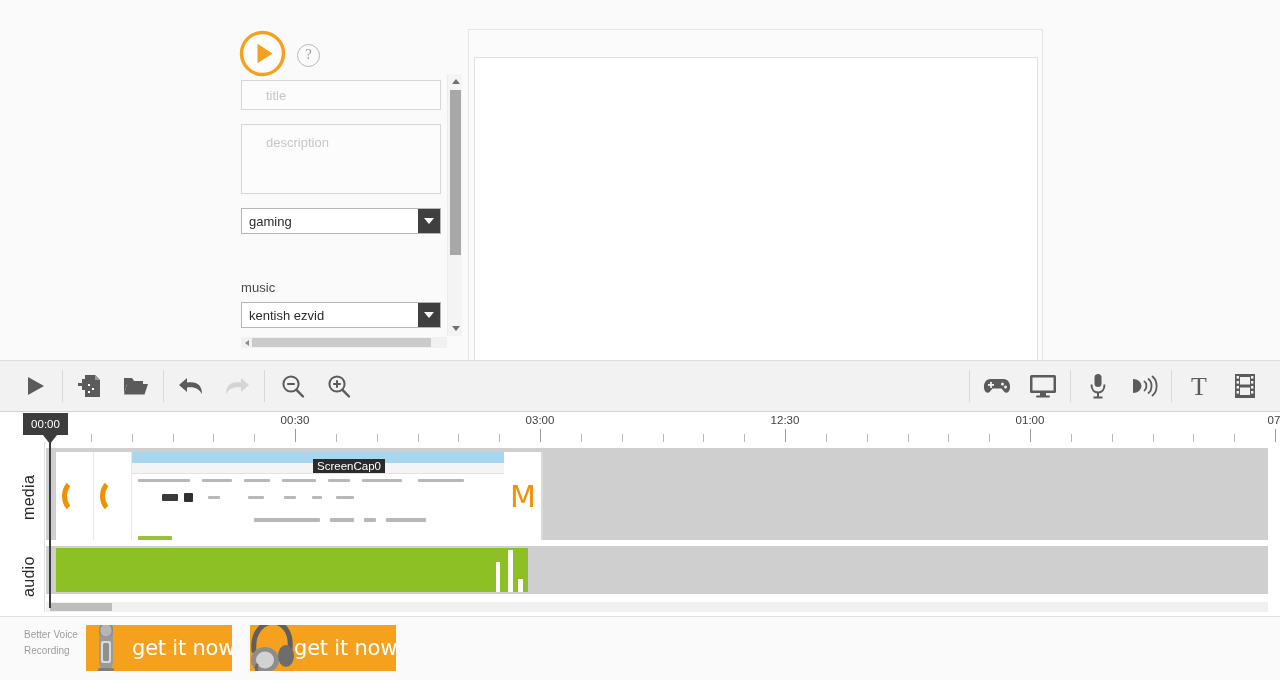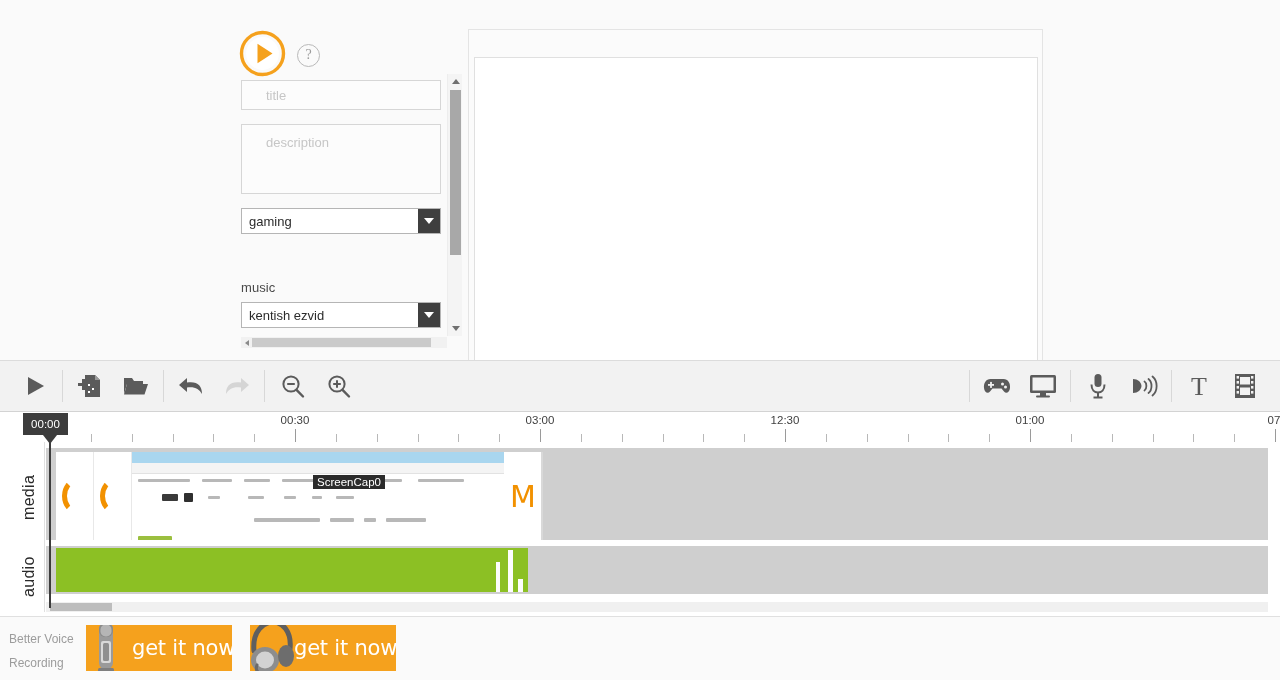--- a/index.html
+++ b/index.html
@@ -197,38 +197,38 @@
   .bs-toolbar { position: absolute; left: 0; top: 11px; width: 100%; height: 11px; background: #f4f4f4; border-bottom: 1px solid #e2e2e2; }
   .bs-body { position: absolute; left: 0; top: 22px; width: 100%; bottom: 0; background: #fff; }
   .blurline { position: absolute; background: #8d8d8d; opacity: .62; border-radius: 1px; }
   .blurdot { position: absolute; border-radius: 1px; }
   .m-thumb {
     position: absolute; top: 0; height: 88px; width: 38px; background: #fff;
     color: #f29100; font-size: 30px; font-family: "DejaVu Sans", sans-serif;
     display: flex; align-items: center; justify-content: center;
   }
   .clip-tip {
-    position: absolute; left: 257px; top: 23px; background: #2b2b2b; color: #fff;
+    position: absolute; left: 257px; top: 7px; background: #2b2b2b; color: #fff;
     font-size: 11.5px; padding: 1px 4px; z-index: 6; white-space: nowrap;
   }
   .clip-endbar { position: absolute; right: 0; top: 0; width: 2px; height: 88px; background: #d9d9d9; }
 
   .tl-hscroll {
     position: absolute; left: 46px; top: 160px; width: 1222px; height: 10px; background: #f0f0f0;
   }
   .tl-hs-thumb { position: absolute; left: 4px; top: 1px; width: 62px; height: 8px; background: #bdbdbd; cursor: pointer; }
 
   
   .bottombar {
     position: absolute; left: 0; top: 616px; width: 1280px; height: 64px;
     background: #fafafa; border-top: 1px solid #e0e0e0;
   }
   .promo-text {
-    position: absolute; left: 9px; top: 10px; width: 70px;
-    font-size: 12px; color: #9c9c9c; line-height: 24px;
+    position: absolute; left: 24px; top: 10px; width: 70px;
+    font-size: 10px; color: #9c9c9c; line-height: 16px;
   }
   .promo-btn {
     position: absolute; height: 46px; background: #f5a11d; cursor: pointer;
     display: flex; align-items: center; overflow: hidden;
   }
   #promo-mic { left: 86px; top: 8px; width: 146px; }
   #promo-headset { left: 250px; top: 8px; width: 146px; }
   .promo-label {
     color: #fff; font-size: 21px; font-family: "DejaVu Sans", sans-serif;
     white-space: nowrap; letter-spacing: -0.2px;

